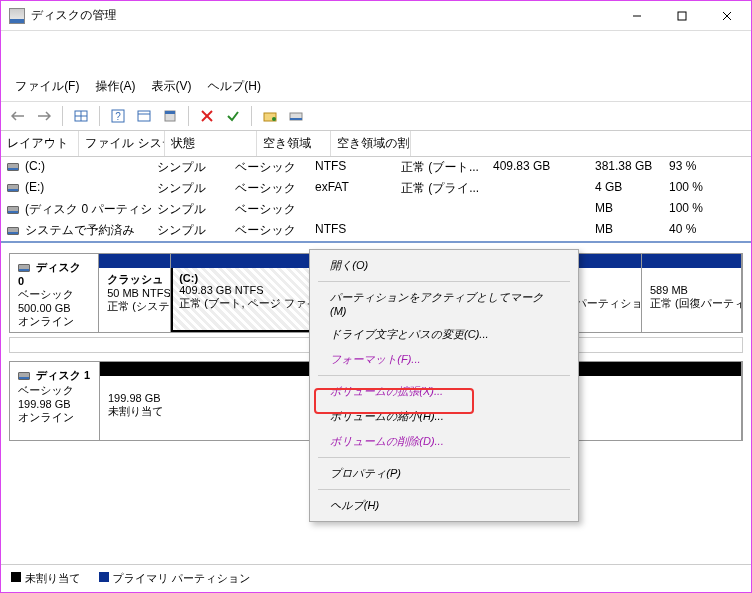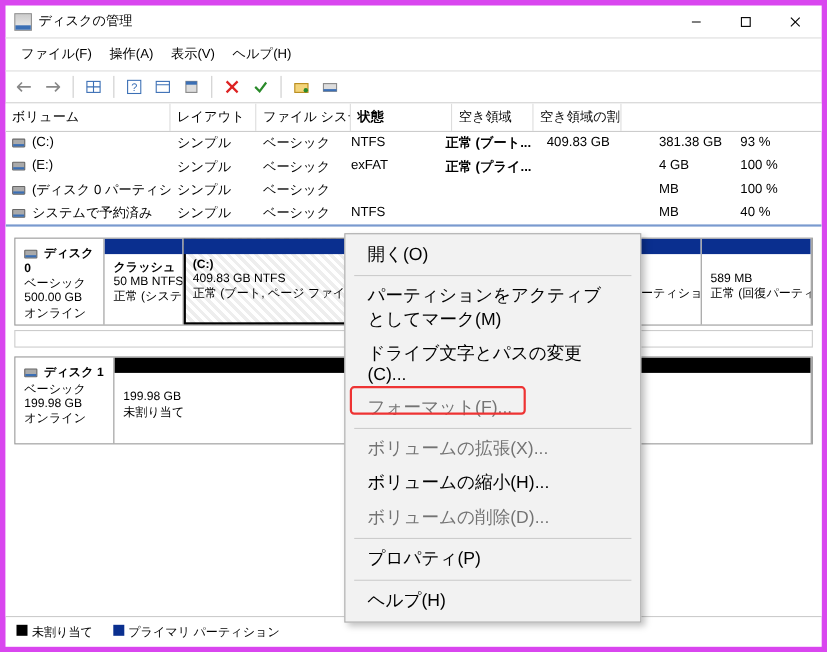--- a/index.html
+++ b/index.html
@@ -1,58 +1,58 @@
 <!DOCTYPE html>
 <html><head>
 <meta charset="utf-8">
 <style>
 * { box-sizing: border-box; margin: 0; padding: 0; }
 body { font-family: "Meiryo UI", "Yu Gothic UI", sans-serif; font-size: 12px; background: #fff; width: 752px; height: 593px; overflow: hidden; }
-.window { border: 5px solid #d946ef; width: 752px; height: 593px; display: flex; flex-direction: column; }
+.window { border: 1px solid #d946ef; width: 752px; height: 593px; display: flex; flex-direction: column; }
 .titlebar { height: 30px; display: flex; align-items: center; padding: 0 2px 0 8px; border-bottom: 1px solid #ddd; }
 .titlebar .appicon { width: 16px; height: 16px; background: linear-gradient(#ccc,#eee); border: 1px solid #888; margin-right: 6px; position: relative; }
 .titlebar .appicon::after{content:"";position:absolute;bottom:0;left:0;right:0;height:4px;background:#3b6fb5;}
 .titlebar .title { flex: 1; }
 .winbtns { display: flex; }
 .winbtn { width: 45px; height: 28px; display: flex; align-items: center; justify-content: center; }
 .winbtn svg { width: 10px; height: 10px; }
-.menubar { display: flex; padding: 2px 6px; font-size: 12px; }
+.menubar { display: flex; padding: 2px 6px; font-size: 12px; margin-top: 41px; }
 .menubar span { padding: 4px 8px; }
 .toolbar { display: flex; align-items: center; padding: 2px 6px; border-top: 1px solid #ddd; border-bottom: 1px solid #ccc; gap: 4px; height: 30px; }
 .tbtn { width: 22px; height: 22px; display: flex; align-items: center; justify-content: center; }
 .tsep { width: 1px; height: 20px; background: #ccc; margin: 0 3px; }
 .listhdr { display: flex; border-bottom: 1px solid #ccc; background: #fff; }
 .listhdr > div { padding: 4px 6px; border-right: 1px solid #ddd; white-space: nowrap; overflow: hidden; }
 .listbody { }
 .row { display:flex; }
 .row > div { padding: 2px 6px; white-space: nowrap; overflow: hidden; }
 .col-vol { width: 150px; }
 .col-lay { width: 78px; }
 .col-typ { width: 80px; }
 .col-fs  { width: 86px; }
-.col-st  { width: 92px; font-weight: bold; }
+.col-st  { width: 92px; }
 .col-cap { width: 102px; }
 .col-free{ width: 74px; }
 .col-pct { width: 80px; }
 .diskicon{display:inline-block;width:12px;height:8px;background:#aaa;border:1px solid #666;border-radius:1px;margin-right:6px;vertical-align:middle;position:relative;}
 .diskicon::after{content:"";position:absolute;bottom:0;left:0;right:0;height:2px;background:#3b6fb5;}
 .maparea { border-top: 2px solid #7a9acf; background: #fff; flex: 1; display: flex; flex-direction: column; padding-top:6px;}
 .diskrow { display:flex; border:1px solid #999; margin:4px 8px; height: 80px; }
 .disklabel { width:90px; border-right:1px solid #999; padding:6px 8px; font-size:11px;}
 .disklabel b{font-weight:bold;}
 .partitions { flex:1; display:flex; }
 .part { border-right:1px solid #999; position:relative; padding:18px 8px 4px; font-size:11px;overflow:hidden;white-space:nowrap;}
 .part .bar { position:absolute; top:0;left:0;right:0;height:14px; background:#0a2f8f;}
 .part.unalloc .bar{background:#000;}
 .part.sel{background:repeating-linear-gradient(45deg,#eee,#eee 3px,#fff 3px,#fff 6px);outline:2px solid #000;outline-offset:-2px;}
 .legend { padding: 6px 10px; border-top: 1px solid #ccc; font-size:11px; display:flex; gap:18px;align-items:center;}
 .legend .sw{width:10px;height:10px;display:inline-block;margin-right:4px;}
 .context { position:absolute; top:118px; left:308px; width:270px; background:#f2f2f2; border:1px solid #aaa; box-shadow:3px 3px 6px rgba(0,0,0,0.25); padding:3px 2px;}
-.context .mi { padding:5px 18px; font-size:16px; color:#000;}
-.context .mi.dis { color:#737373;}
+.context .mi { padding:5px 18px; font-size:11px; color:#000;font-style:italic;}
+.context .mi.dis { color:#a21caf;}
 .context .sep{height:1px;background:#ccc;margin:3px 6px;}
 .highlight{position:absolute;border:2px solid #e33;border-radius:4px;pointer-events:none;}
 .scrollhint{height:16px;border:1px solid #ccc;margin:0 8px 4px;}
 .content{position:relative;flex:1;display:flex;flex-direction:column;overflow:hidden;}
 </style>
 </head>
 <body>
 
 <div class="window">
   <div class="titlebar">
@@ -145,21 +145,20 @@
     <div class="tbtn">
         <svg width="14" height="14" viewBox="0 0 14 14">
           <rect x="1" y="4" width="12" height="7" fill="#ddd" stroke="#888"></rect>
           <rect x="1" y="9" width="12" height="2" fill="#3b6fb5"></rect>
         </svg>
       </div>
   </div>
 
   <div class="content">
     <div class="listhdr">
-      <div class="col-vol">ボリューム</div>
       <div class="col-lay">レイアウト</div>
       <div class="col-fs">ファイル システム</div>
       <div class="col-st">状態</div>
       <div class="col-free">空き領域</div>
       <div class="col-pct">空き領域の割...</div>
     </div>
     <div class="listbody">
       <div class="row">
         <div class="col-vol"><span class="diskicon"></span><span>(C:)</span></div>
         <div class="col-lay">シンプル</div>

